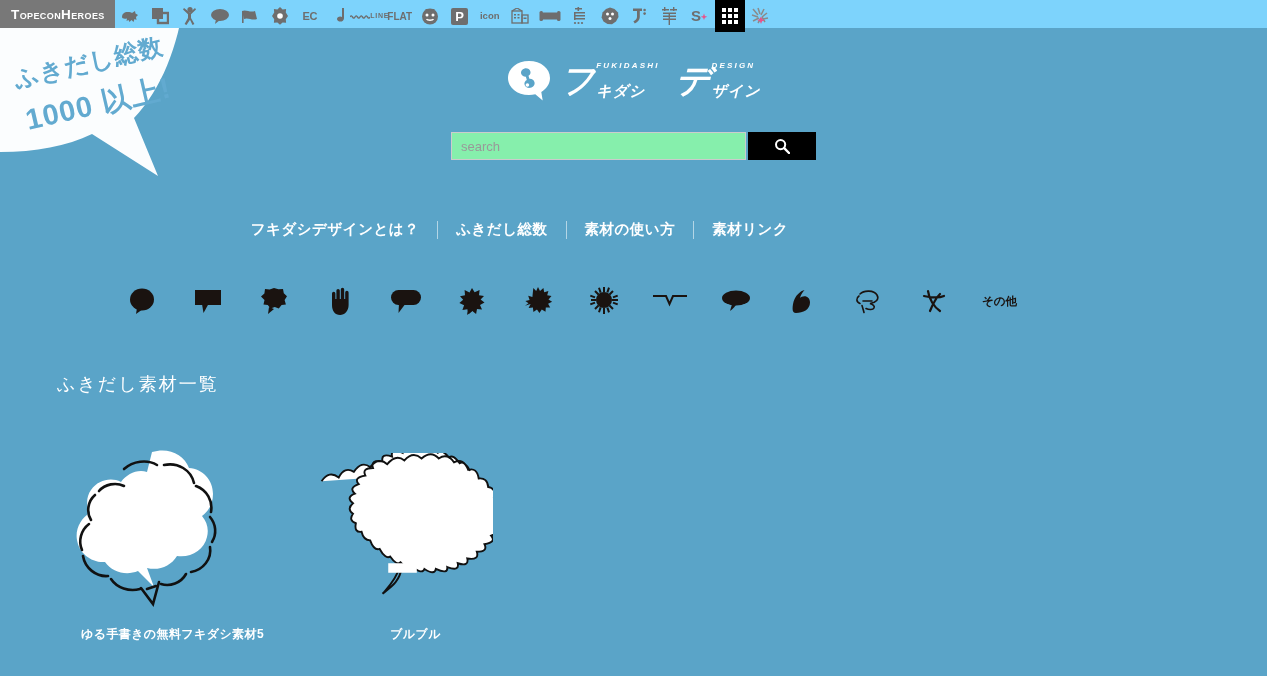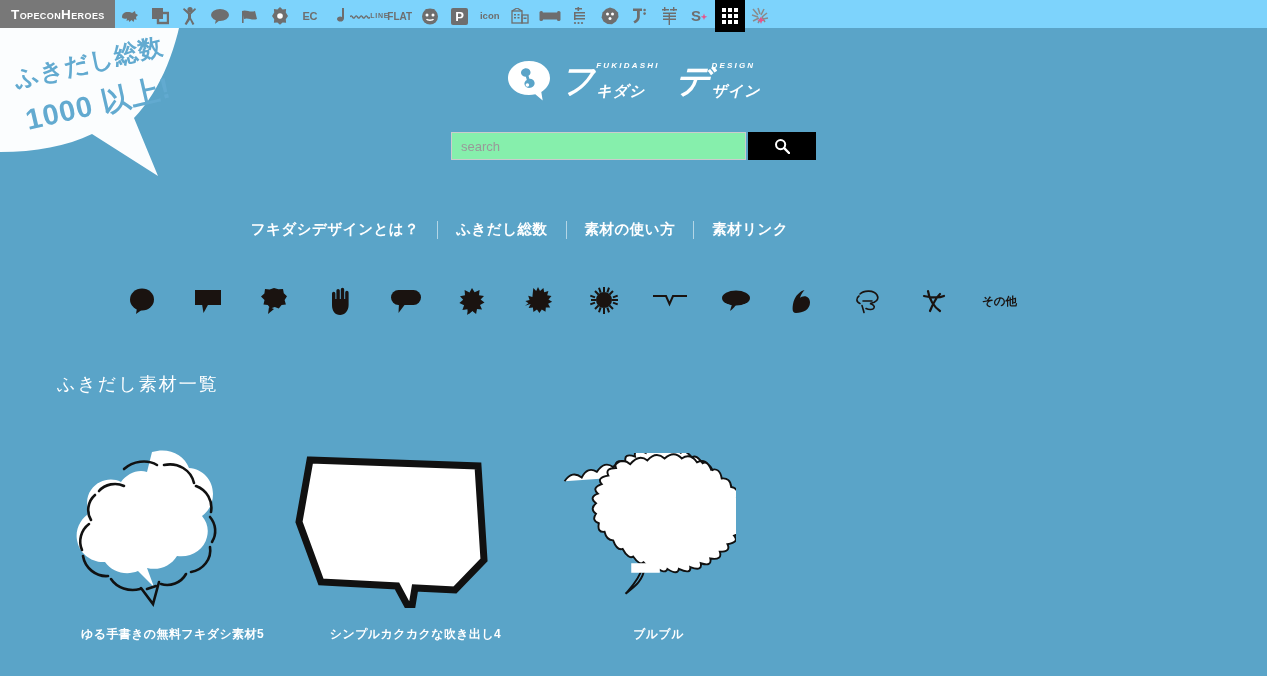--- a/index.html
+++ b/index.html
@@ -450,28 +450,20 @@
           <path d="M22 112c-4-9-1-20 7-26"></path>
           <path d="M31 82c-5-8-3-19 4-25"></path>
           <path d="M39 53c6-7 17-9 25-5"></path>
           <path d="M99 144l-6 22-12-16"></path>
         </g>
       </svg>
     </div>
     <div class="caption">ゆる手書きの無料フキダシ素材5</div>
   </div>
 
-  <div class="card">
-    <div class="thumb">
-      <svg width="200" height="160" viewBox="0 0 200 160">
-        <path fill="#ffffff" stroke="#111111" stroke-width="7" stroke-linejoin="miter" d="M17 12 L185 18 L191 112 L162 142 L122 140 L118 164 L104 138 L28 134 L6 74 Z"></path>
-      </svg>
-    </div>
-    <div class="caption">シンプルカクカクな吹き出し4</div>
-  </div>
 
 
   <div class="card">
     <div class="thumb">
       <svg width="210" height="150" viewBox="0 0 210 150">
         <path fill="#ffffff" stroke="#111111" stroke-width="2" d="M30 26q8-12 18-4 6-12 16-6 8-12 17-5 9-11 18-3 9-11 18-4 9-10 18-2 10-9 18 0 9-6 16 4 10-5 15 8 9-3 11 9 9-1 10 9 8 1 6 10 8 3 3 10 7 5 0 11 8 6-2 10 7 6-4 10 6 7-7 9 4 8-8 8 3 9-10 7 2 9-10 5 2 9-11 4 1 8-12 2-1 7-12 0-2 6-13-2-3 5-12-5-4 4-11-6-5 3-11-8-6 2-10-9-7 0-9-9-8 1-6-9-8-3-3-10-7-5 0-11-8-6 2-10-7-6 4-10-6-7 7-9-4-8 8-8-3-9 10-7-2-9 10-5-2-9 11-4-1-8 12-2 1-7 12 0 2-6 13 2 3-5 12 5 4-4 11 6 5-3 11 8 6-2 10z"></path>
         <path fill="none" stroke="#111111" stroke-width="2" d="M112 116c-4 14-13 22-18 28 7-6 18-12 20-27"></path>
         <path fill="#ffffff" d="M100 112h30v10h-30z"></path>
       </svg>
     </div>

